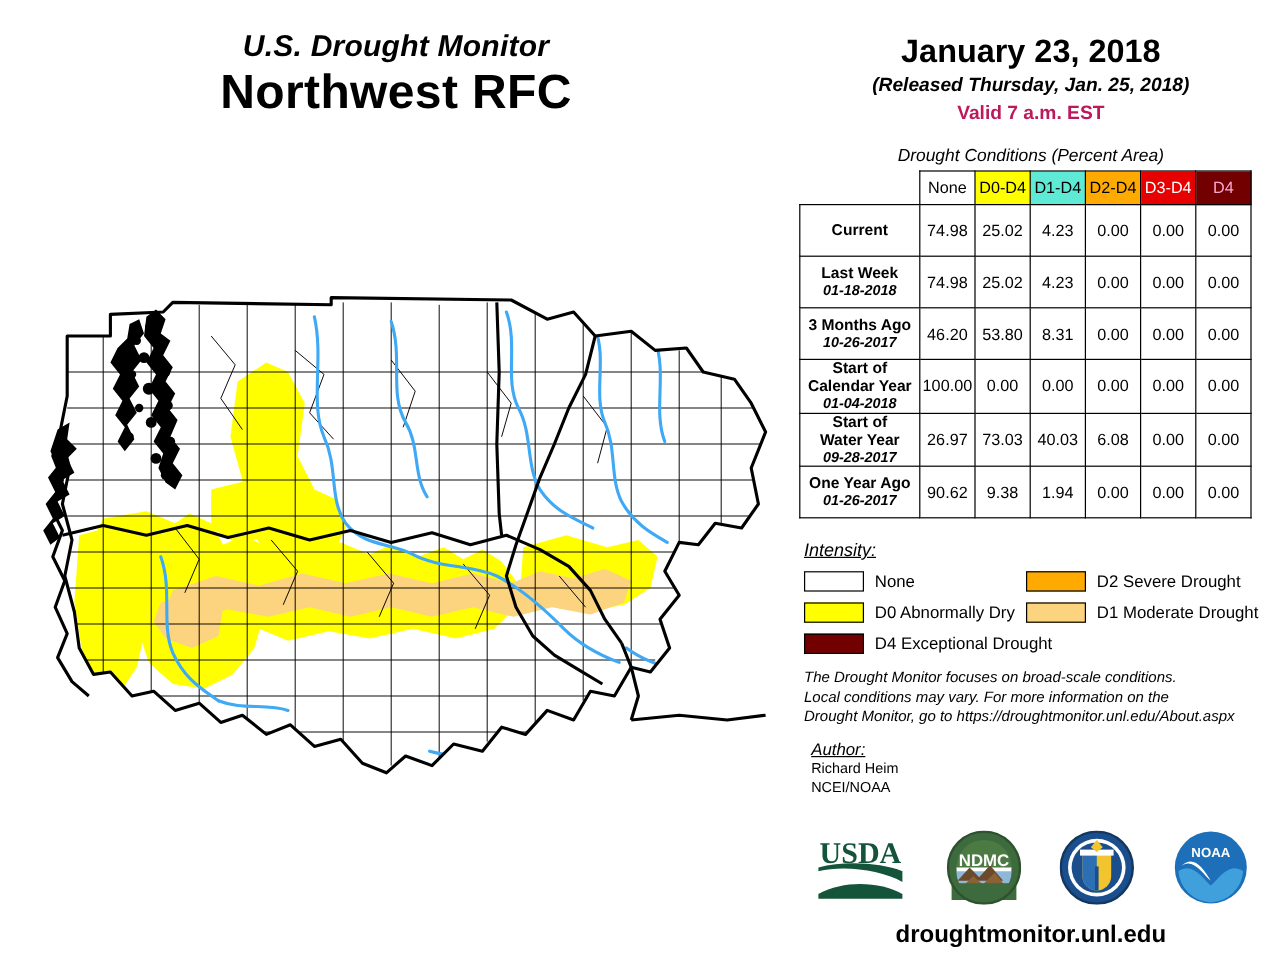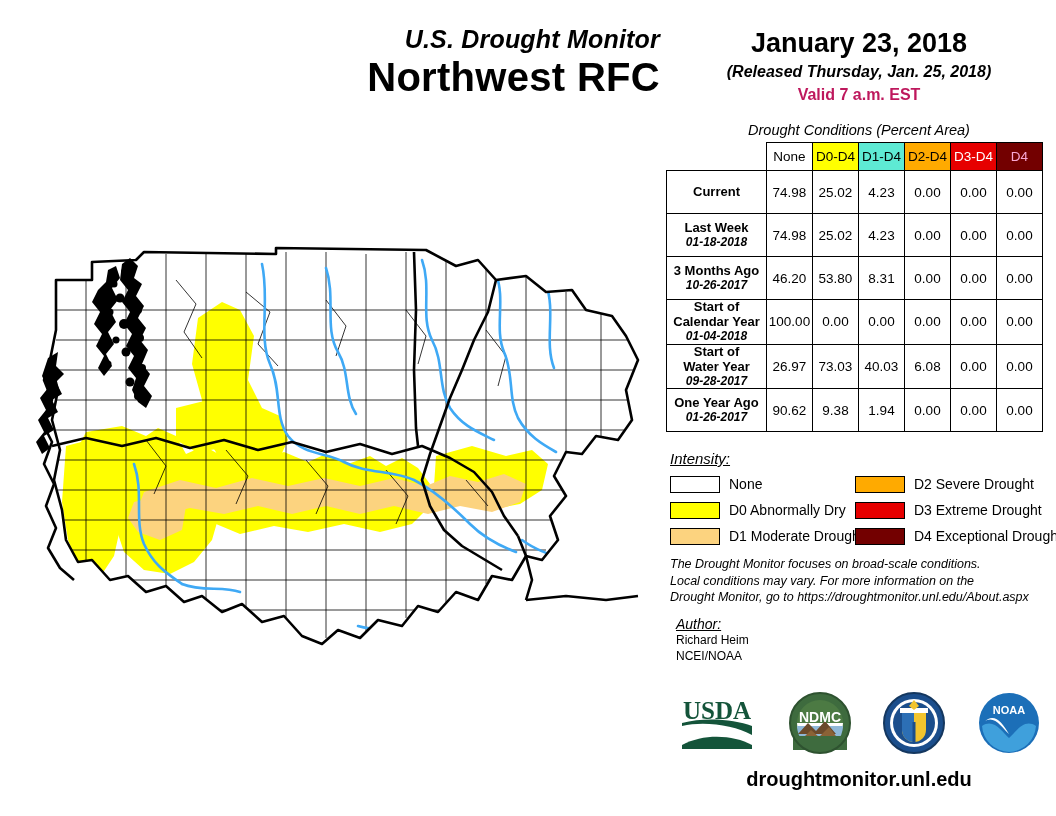--- a/index.html
+++ b/index.html
@@ -6,21 +6,21 @@
   html, body {
     margin: 0; padding: 0;
     width: 1056px; height: 816px;
     background: #ffffff;
     font-family: "Liberation Sans", sans-serif;
     overflow: hidden;
   }
   #page { position: relative; width: 1056px; height: 816px; background: #fff; }
 
   
-  #title-block { position: absolute; left: 0; top: 26px; width: 660px; text-align: right; }
+  #title-block { position: absolute; left: 0; top: 26px; width: 660px; text-align: center; }
   #title-small {
     font-size: 25px; font-weight: bold; font-style: italic;
     letter-spacing: 0.2px; color: #000; line-height: 1.1;
   }
   #title-big {
     font-size: 40px; font-weight: bold; color: #000;
     line-height: 1.15; letter-spacing: 0.3px;
   }
 
   
@@ -201,24 +201,20 @@
           <div class="swatch" style="background: rgb(255, 255, 255);"></div>
           <span class="legend-label">None</span>
         </div>
         <div class="legend-item">
           <div class="swatch" style="background: rgb(255, 170, 0);"></div>
           <span class="legend-label">D2 Severe Drought</span>
         </div>
         <div class="legend-item">
           <div class="swatch" style="background: rgb(255, 255, 0);"></div>
           <span class="legend-label">D0 Abnormally Dry</span>
-        </div>
-        <div class="legend-item">
-          <div class="swatch" style="background: rgb(230, 0, 0);"></div>
-          <span class="legend-label">D3 Extreme Drought</span>
         </div>
         <div class="legend-item">
           <div class="swatch" style="background: rgb(252, 211, 127);"></div>
           <span class="legend-label">D1 Moderate Drought</span>
         </div>
         <div class="legend-item">
           <div class="swatch" style="background: rgb(115, 0, 0);"></div>
           <span class="legend-label">D4 Exceptional Drought</span>
         </div>
       </div>

